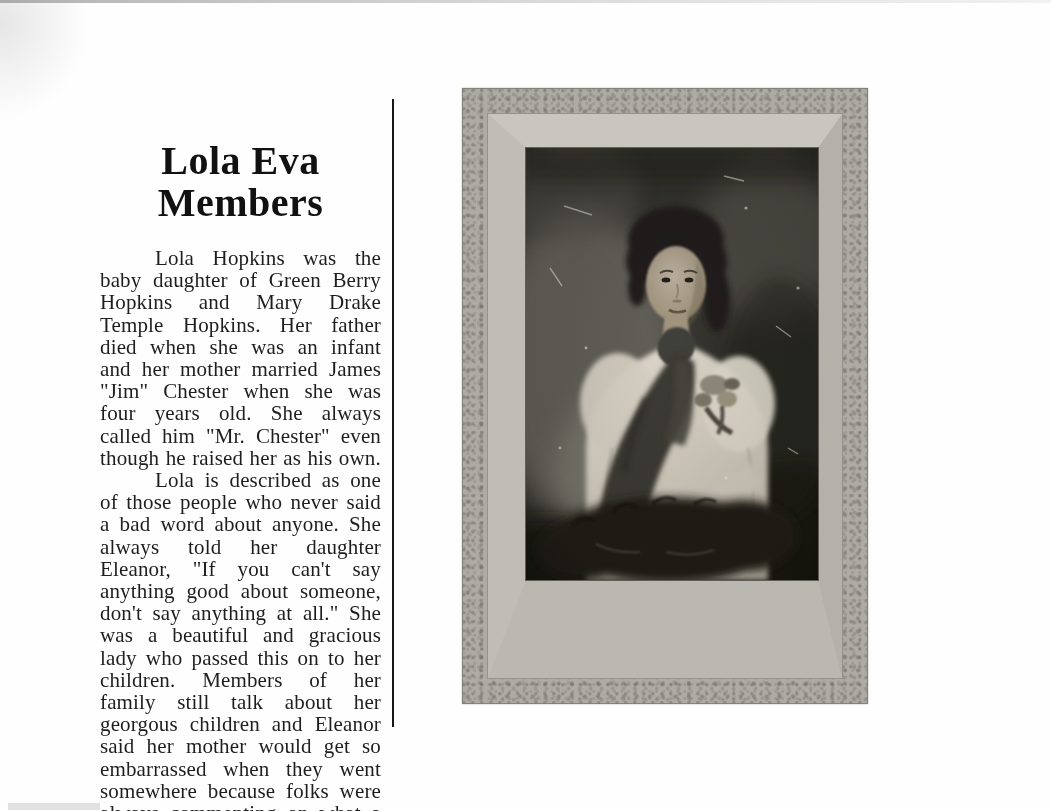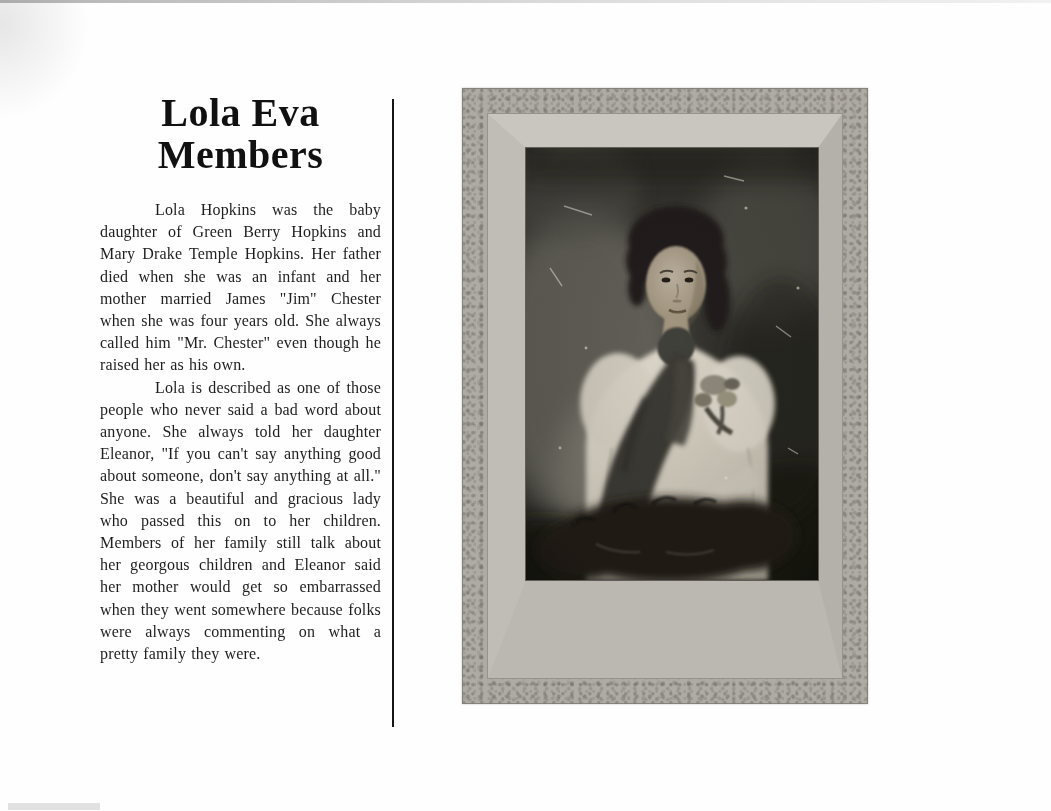--- a/index.html
+++ b/index.html
@@ -10,22 +10,22 @@
   
   .scan-edge-top { position:absolute; left:0; top:0; width:100%; height:3px;
       background:linear-gradient(to right, rgba(90,90,90,.45), rgba(120,120,120,.25) 55%, rgba(150,150,150,.12)); }
   .scan-corner-tl { position:absolute; left:0; top:0; width:90px; height:120px;
       background:radial-gradient(ellipse at 0% 20%, rgba(120,120,120,.18), transparent 70%); }
   .scan-artifact-bl { position:absolute; left:8px; top:803px; width:92px; height:7px; background:#d9d9d9; opacity:.8; }
 
   
   .article { position:absolute; left:100px; top:92px; width:281px; }
   .title { text-align:center; font-weight:bold; font-size:40px; line-height:42px;
-      letter-spacing:.5px; color:#111; margin-bottom:23px; }
-  .body-text p { font-size:16px; line-height:22.2px; text-align:justify;
+      letter-spacing:.5px; color:#111; margin-bottom:23px;margin-top:48px; }
+  .body-text p { font-size:21px; line-height:22.2px; text-align:justify;
       text-indent:55px; letter-spacing:.15px; word-spacing:1px; color:#1e1e1e; }
 
   .divider { position:absolute; left:392px; top:99px; width:2px; height:628px; background:#161616; }
 
   
   .photo-frame { position:absolute; left:462px; top:88px; width:406px; height:616px;
       padding:26px; background-color:#aeaba4;
       background-image:
         radial-gradient(circle at 20% 30%, rgba(110,107,100,.5) 1px, transparent 2.4px),
         radial-gradient(circle at 70% 60%, rgba(125,122,115,.45) 1px, transparent 2.6px),

